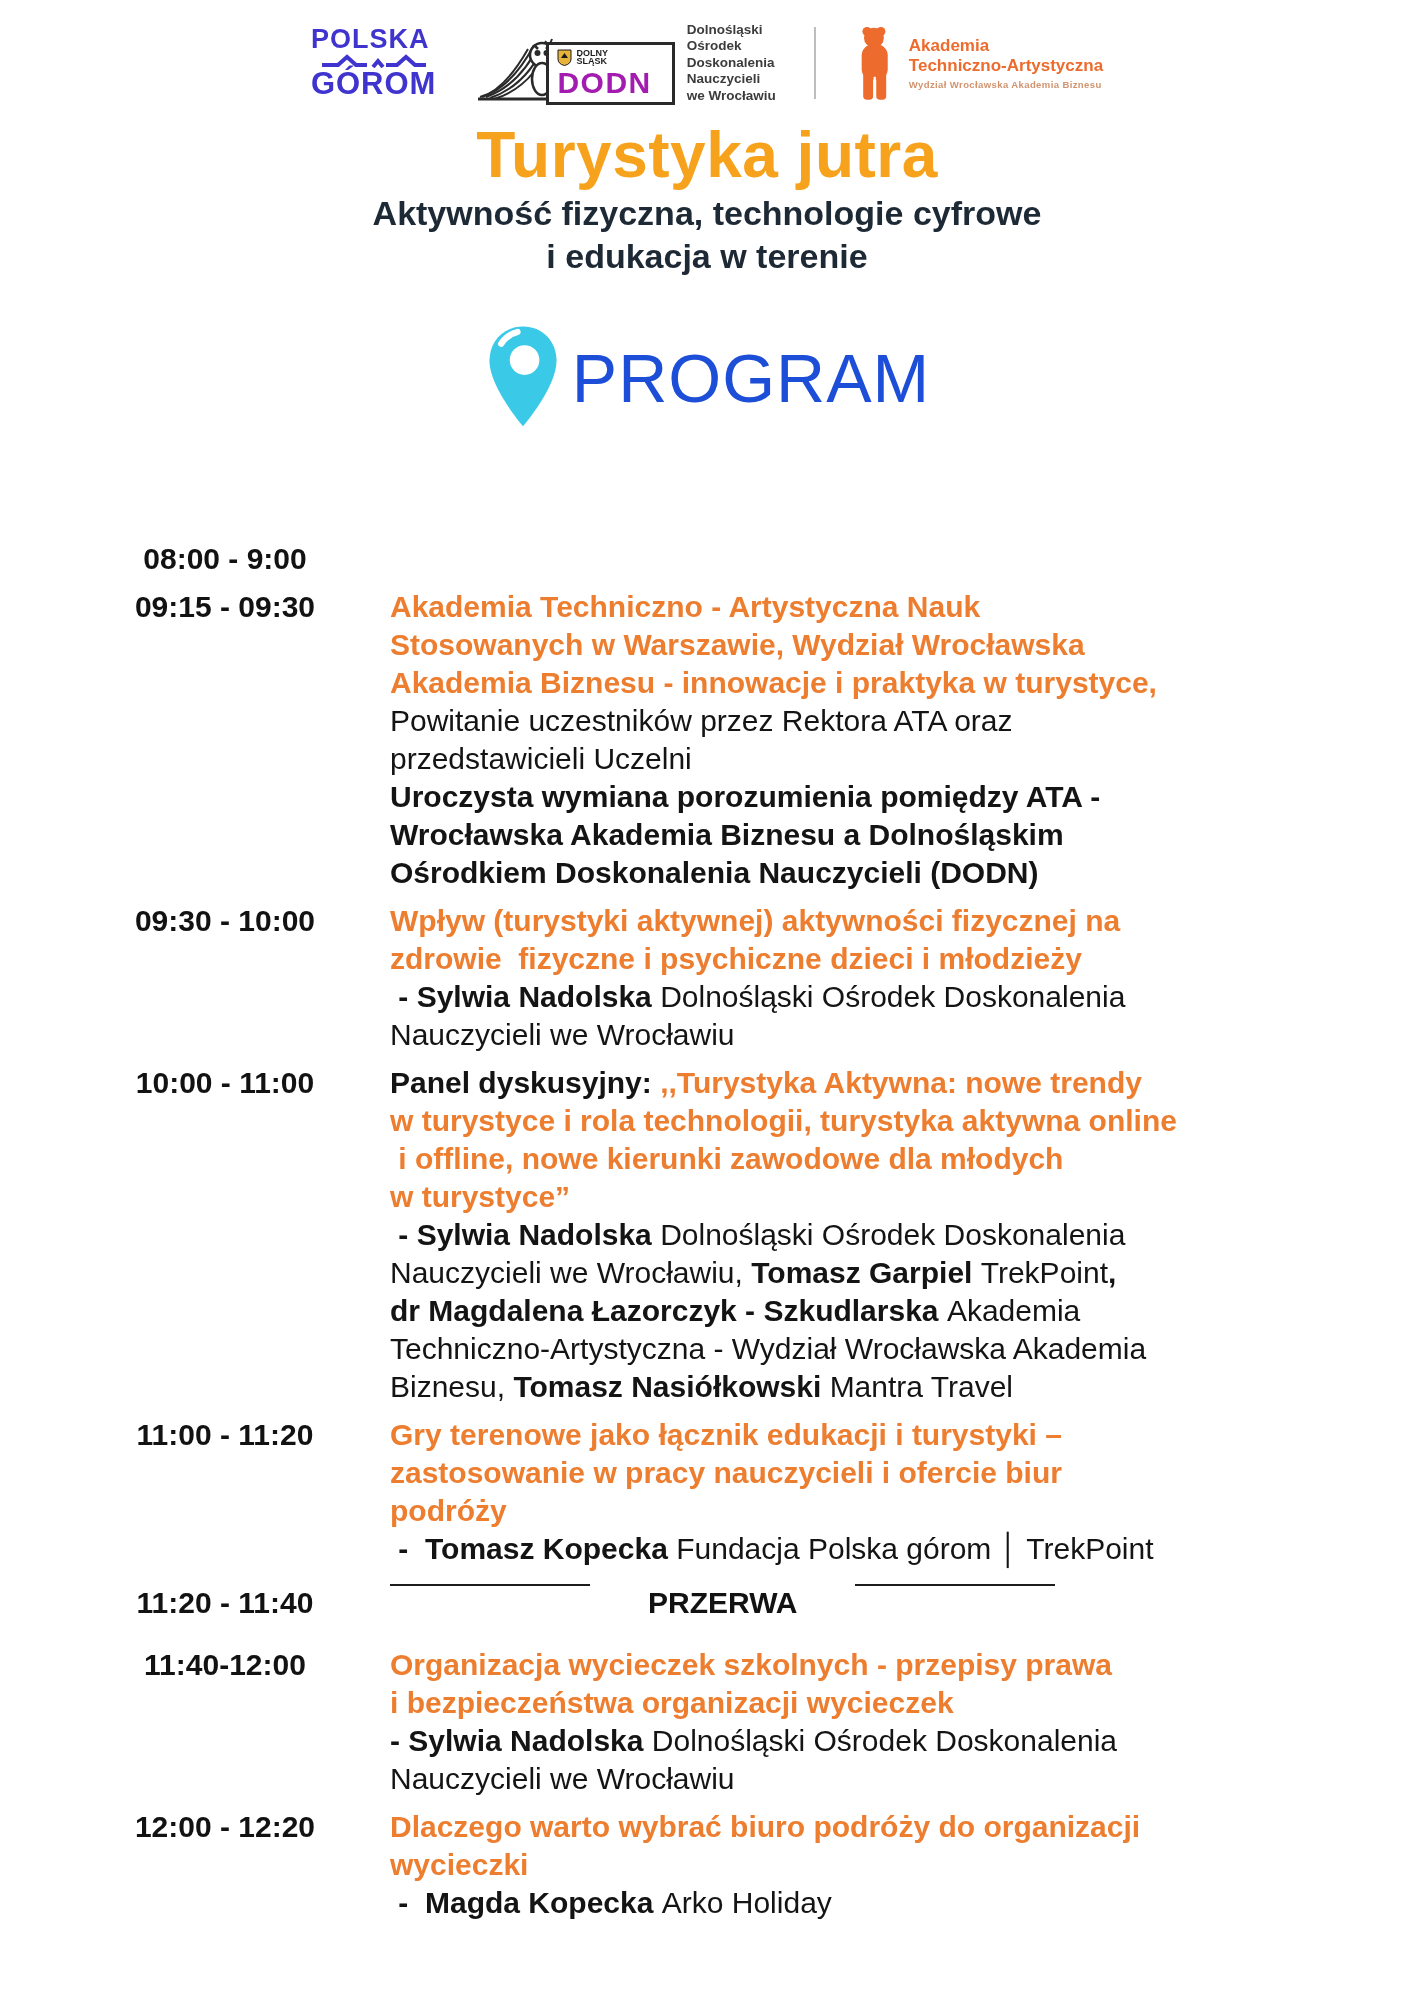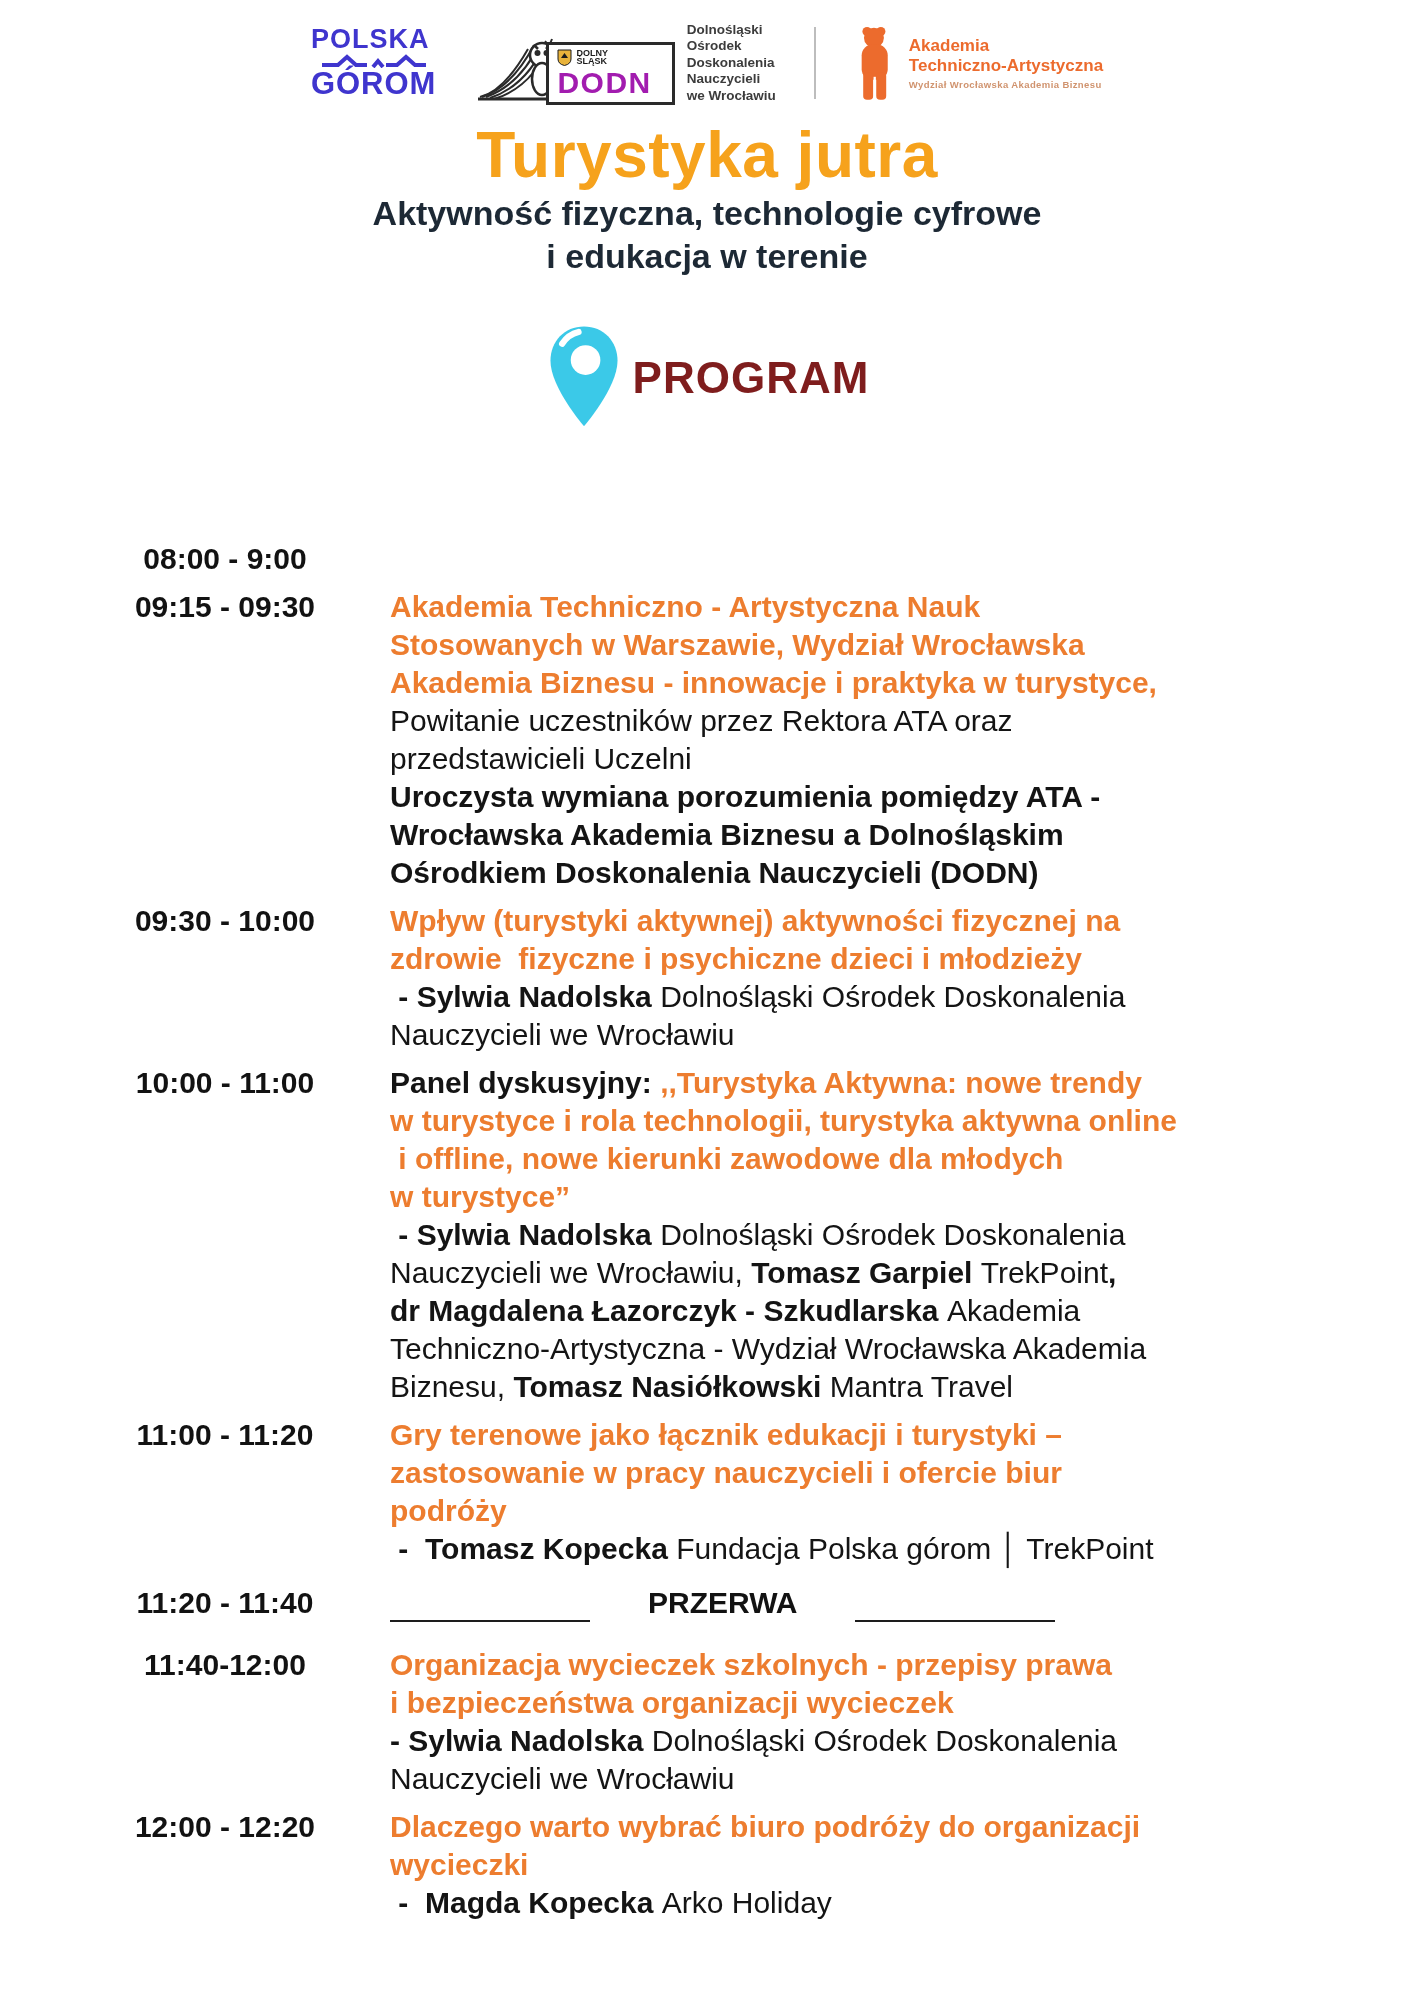--- a/index.html
+++ b/index.html
@@ -42,39 +42,39 @@
   .title-main {
     margin-top:18px; text-align:center;
     font-size:64px; font-weight:800; letter-spacing:0.5px; color:#F6A21C;
   }
   .title-sub { text-align:center; font-size:34px; font-weight:700; color:#1D2935; line-height:1.26; }
 
   
   .program-row {
     margin-top:44px; display:flex; justify-content:center; align-items:center; gap:10px;
   }
-  .program-heading { font-size:44px; font-weight:700; letter-spacing:1px; color:#7f1d1d; }
+  .program-heading { font-size:68px; font-weight:400; letter-spacing:1px; color:#1d4ed8; }
 
   
   .schedule { margin-top:106px; padding-left:110px; padding-right:110px; }
   .s-row { display:flex; margin-bottom:10px; }
   .s-time {
     width:230px; flex-shrink:0; text-align:center;
     font-size:30px; font-weight:700; color:#121212; line-height:38px;
   }
   .s-content {
     margin-left:50px; width:900px; font-size:30px; line-height:38px;
     white-space:pre-wrap; color:#141414;
   }
   .seg-orange  { color:#ED7D2F; font-weight:700; }
   .seg-bold    { color:#141414; font-weight:700; }
   .seg-regular { color:#141414; font-weight:400; }
 
   .s-break { margin-top:16px; margin-bottom:24px; }
-  .s-break .s-content { display:flex; align-items:flex-end; white-space:normal; }
+  .s-break .s-content { display:flex; align-items:flex-start; white-space:normal; }
   .brk-line { height:2px; background:#1d1d1d; width:200px; flex-shrink:0; }
   .brk-label { font-size:30px; font-weight:700; color:#121212; margin:0 58px; }
 </style>
 </head>
 <body>
 
 <div class="page">
 
   <header class="logos">
 

